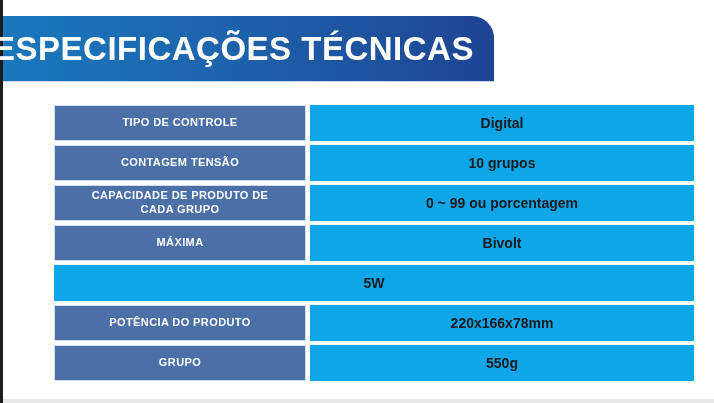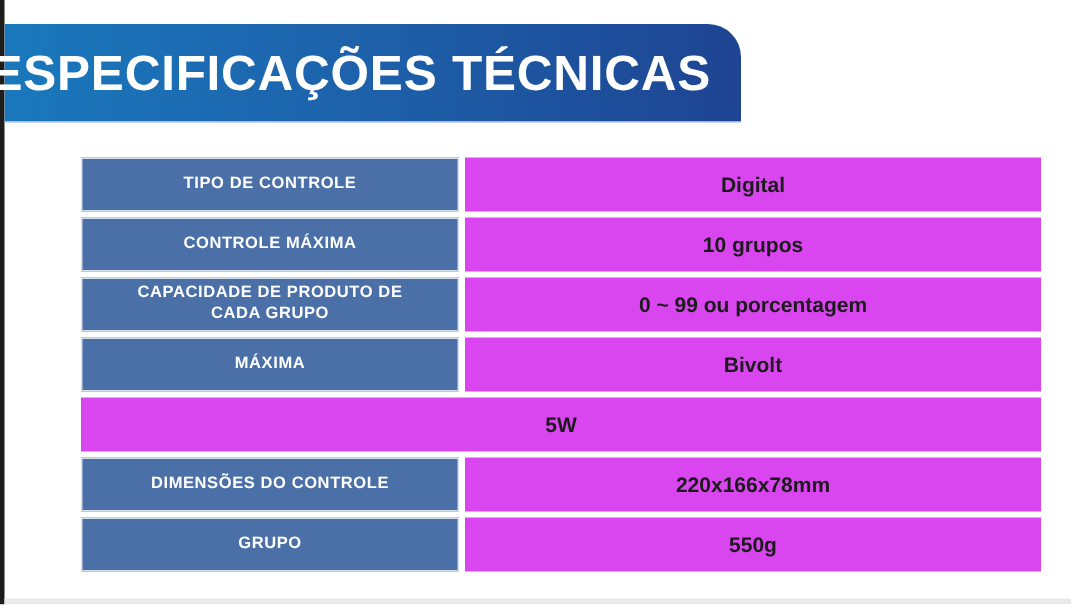--- a/index.html
+++ b/index.html
@@ -62,21 +62,21 @@
     letter-spacing: 0.4px;
     display: flex;
     align-items: center;
     justify-content: center;
     text-align: center;
     line-height: 1.25;
   }
   .spec-label span { max-width: 200px; }
   .spec-value {
     flex: 1;
-    background: #d946ef;
+    background: #0ea5e9;
     color: #1b1b1b;
     font-size: 14px;
     font-weight: 700;
     display: flex;
     align-items: center;
     justify-content: center;
     text-align: center;
   }
   .bottom-strip {
     position: absolute;
@@ -96,42 +96,42 @@
 
 <div class="spec-table">
   <div class="spec-row">
     <div class="spec-label">
         <span>TIPO DE CONTROLE</span>
       </div>
     <div class="spec-value">Digital</div>
   </div>
   <div class="spec-row">
     <div class="spec-label">
-        <span>CONTROLE MÁXIMA</span>
+        <span>CONTAGEM TENSÃO</span>
       </div>
     <div class="spec-value">10 grupos</div>
   </div>
   <div class="spec-row">
     <div class="spec-label">
         <span>CAPACIDADE DE PRODUTO DE CADA GRUPO</span>
       </div>
     <div class="spec-value">0 ~ 99 ou porcentagem</div>
   </div>
   <div class="spec-row">
     <div class="spec-label">
         <span>MÁXIMA</span>
       </div>
     <div class="spec-value">Bivolt</div>
   </div>
   <div class="spec-row">
     <div class="spec-value">5W</div>
   </div>
   <div class="spec-row">
     <div class="spec-label">
-        <span>DIMENSÕES DO CONTROLE</span>
+        <span>POTÊNCIA DO PRODUTO</span>
       </div>
     <div class="spec-value">220x166x78mm</div>
   </div>
   <div class="spec-row">
     <div class="spec-label">
         <span>GRUPO</span>
       </div>
     <div class="spec-value">550g</div>
   </div>
 </div>

